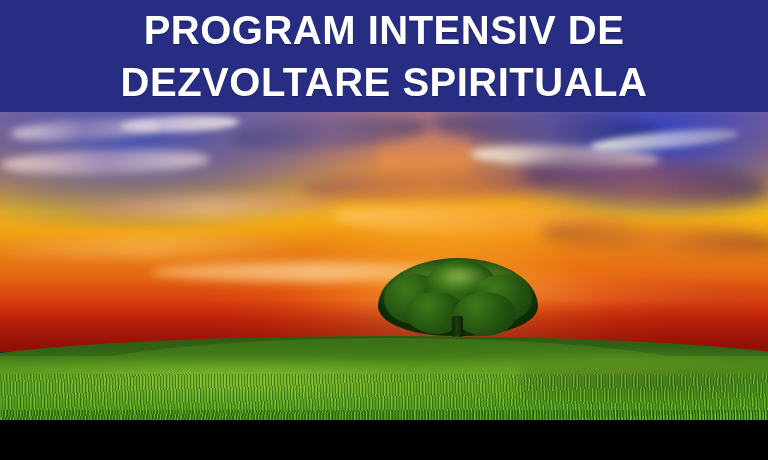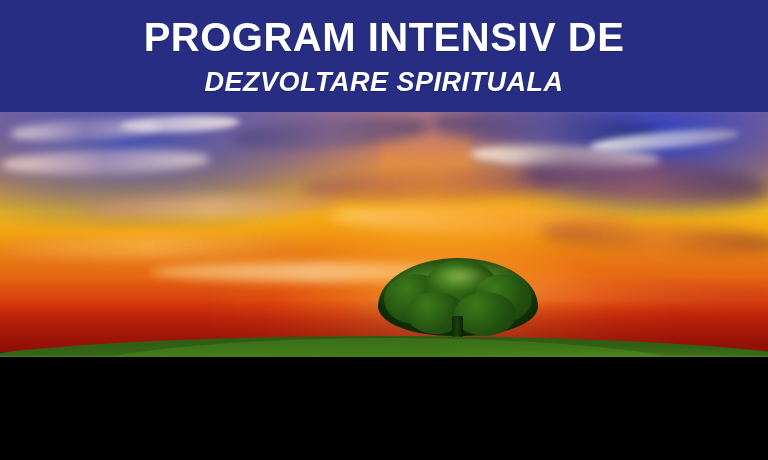--- a/index.html
+++ b/index.html
@@ -8,21 +8,21 @@
     padding: 0;
     background: #000;
   }
   body {
     font-family: "Liberation Sans", sans-serif;
   }
 
   #poster {
     position: relative;
     width: 768px;
-    height: 357px;
+    height: 420px;
     overflow: hidden;
     background: #1a1a40;
   }
 
   
   .scene {
     position: absolute;
     inset: 0;
     overflow: hidden;
   }
@@ -374,21 +374,21 @@
   .banner-line {
     color: #ffffff;
     font-family: "Liberation Sans", sans-serif;
     font-weight: bold;
     letter-spacing: 0.5px;
     line-height: 1;
     white-space: nowrap;
     text-shadow: 0 1px 1px rgba(0,0,0,0.25);
   }
   .line1 { font-size: 40px; margin-bottom: 12px; }
-  .line2 { font-size: 27px; font-style: italic; }
+  .line2 { font-size: 40px; }
 </style>
 </head>
 <body>
 
 <div id="poster">
 
   <div class="scene">
 
     <div class="sky"></div>
     <div class="sky-blue-left"></div>

